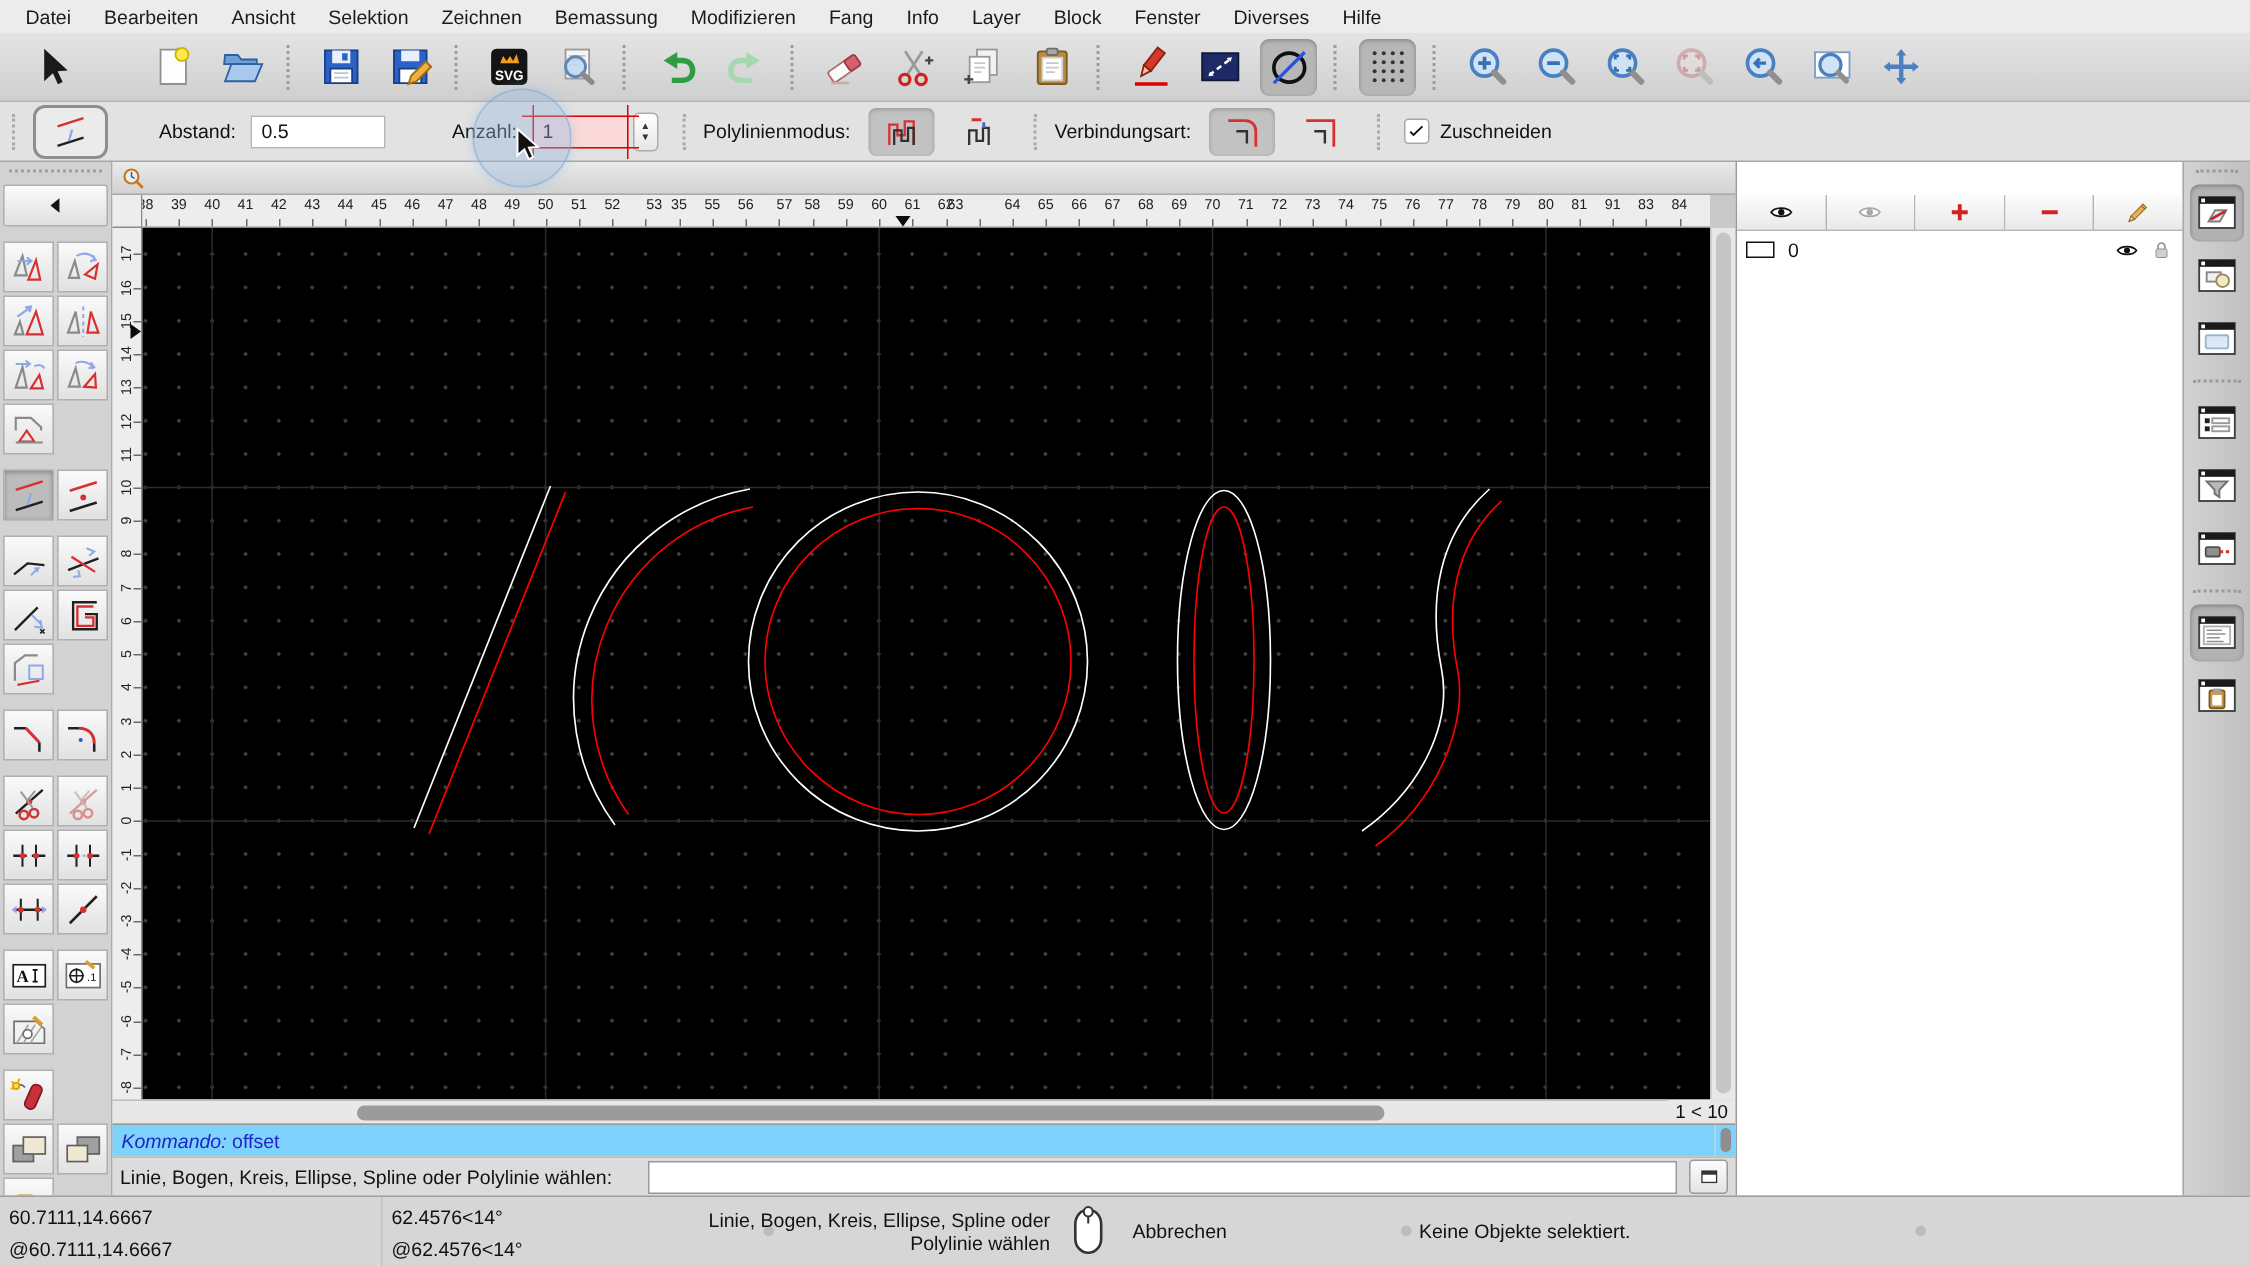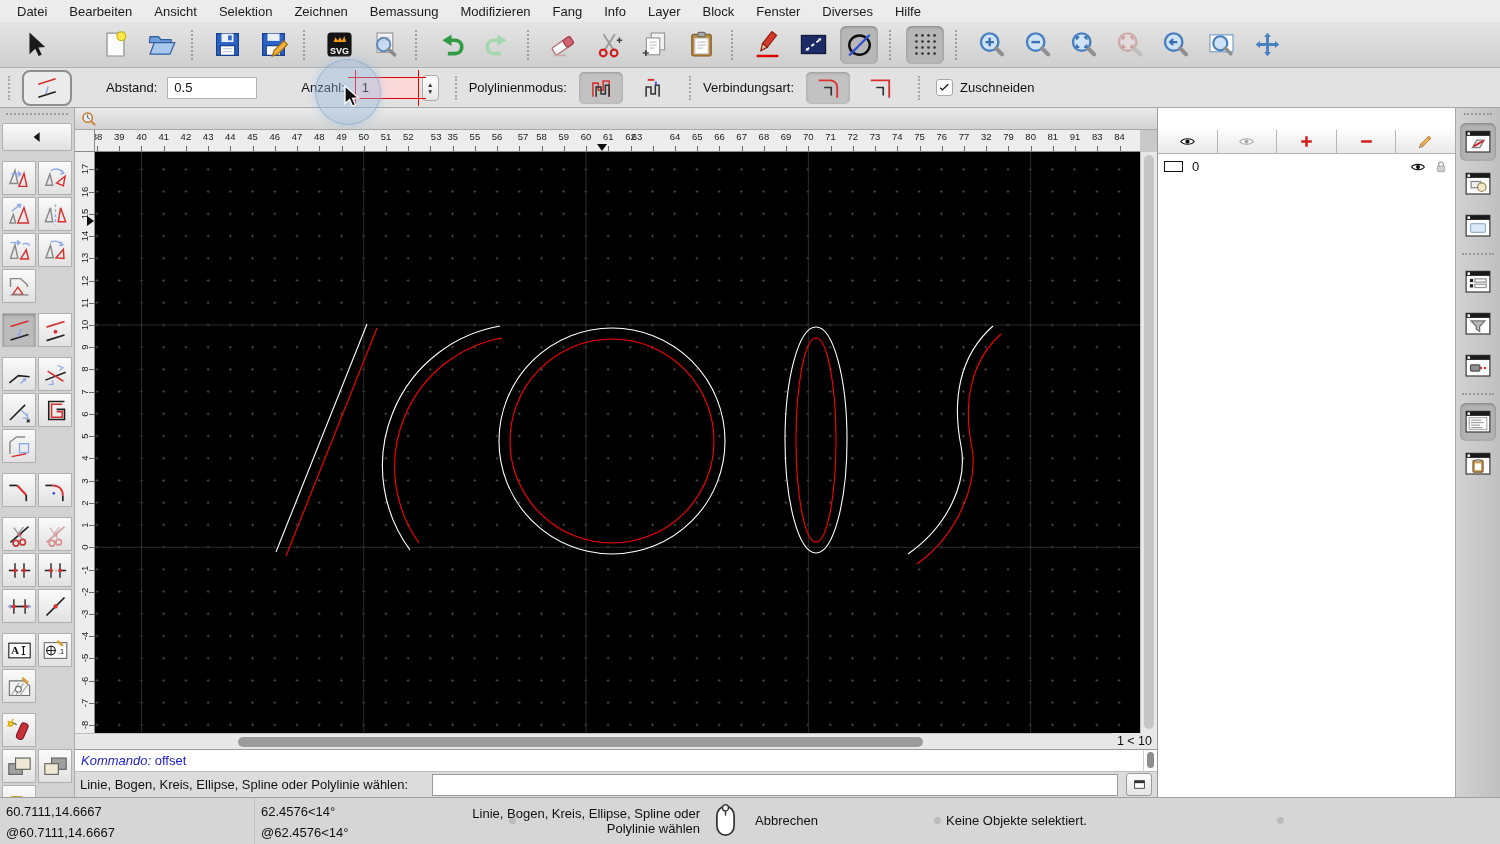--- a/index.html
+++ b/index.html
@@ -83,21 +83,21 @@
           background-size:22.23px 22.23px;background-position:-9.1px 6.3px;}
   #canvas svg{position:absolute;left:0;top:0;}
   #vscroll{position:absolute;left:1065px;top:44px;width:17px;height:581px;background:#e8e8e8;
            border-left:1px solid #c0c0c0;box-sizing:border-box;}
   #vscroll .thumb{position:absolute;left:3px;top:3px;width:10px;height:574px;background:#c6c6c6;border-radius:5px;}
   #hscroll{position:absolute;left:0;top:625px;width:1037px;height:16px;background:#e8e8e8;
            border-top:1px solid #c0c0c0;box-sizing:border-box;}
   #hscroll .thumb{position:absolute;left:163px;top:3px;width:685px;height:10px;background:#9b9b9b;border-radius:5px;}
   #gridlabel{position:absolute;left:1037px;top:625px;width:45px;height:16px;background:#e8e8e8;
              font-size:12.5px;color:#111;text-align:right;padding-right:5px;box-sizing:border-box;line-height:16px;}
-  #history{position:absolute;left:0;top:641px;width:1082px;height:22px;background:#ffffff;
+  #history{position:absolute;left:0;top:641px;width:1082px;height:22px;background:#7dd3fc;
            border-top:1px solid #9a9a9a;box-sizing:border-box;font-size:13px;}
   #history .htxt{position:absolute;left:6px;top:3px;color:#2222cc;}
   #history .htxt .kw{font-style:italic;}
   #hist-scroll{position:absolute;right:0;top:0;width:14px;height:21px;border-left:1px solid #d0d0d0;box-sizing:border-box;}
   #hist-scroll .thumb{position:absolute;left:3px;top:2px;width:7px;height:16px;background:#8e8e8e;border-radius:3.5px;}
   #promptrow{position:absolute;left:0;top:663px;width:1082px;height:26px;background:#dcdcdc;
              border-top:1px solid #bdbdbd;box-sizing:border-box;display:flex;align-items:center;padding:0 5px;}
   #promptrow .plabel{font-size:13px;color:#111;white-space:nowrap;margin-right:24px;}
   #promptrow input{flex:1;height:18px;border:1px solid #999;background:#fff;margin-right:8px;
                    font-family:"Liberation Sans",sans-serif;font-size:13px;}
@@ -896,21 +896,21 @@
       <div class="hlab" style="left: 769.05px;">73</div>
       <div class="htick" style="left: 780.05px;"></div>
       <div class="hlab" style="left: 791.28px;">74</div>
       <div class="htick" style="left: 802.28px;"></div>
       <div class="hlab" style="left: 813.51px;">75</div>
       <div class="htick" style="left: 824.51px;"></div>
       <div class="hlab" style="left: 835.74px;">76</div>
       <div class="htick" style="left: 846.74px;"></div>
       <div class="hlab" style="left: 857.97px;">77</div>
       <div class="htick" style="left: 868.97px;"></div>
-      <div class="hlab" style="left: 880.2px;">32</div>
+      <div class="hlab" style="left: 880.2px;">78</div>
       <div class="htick" style="left: 891.2px;"></div>
       <div class="hlab" style="left: 902.43px;">79</div>
       <div class="htick" style="left: 913.43px;"></div>
       <div class="hlab" style="left: 924.66px;">80</div>
       <div class="htick" style="left: 935.66px;"></div>
       <div class="hlab" style="left: 946.89px;">81</div>
       <div class="htick" style="left: 957.89px;"></div>
       <div class="hlab" style="left: 969.12px;">91</div>
       <div class="htick" style="left: 980.12px;"></div>
       <div class="hlab" style="left: 991.35px;">83</div>

